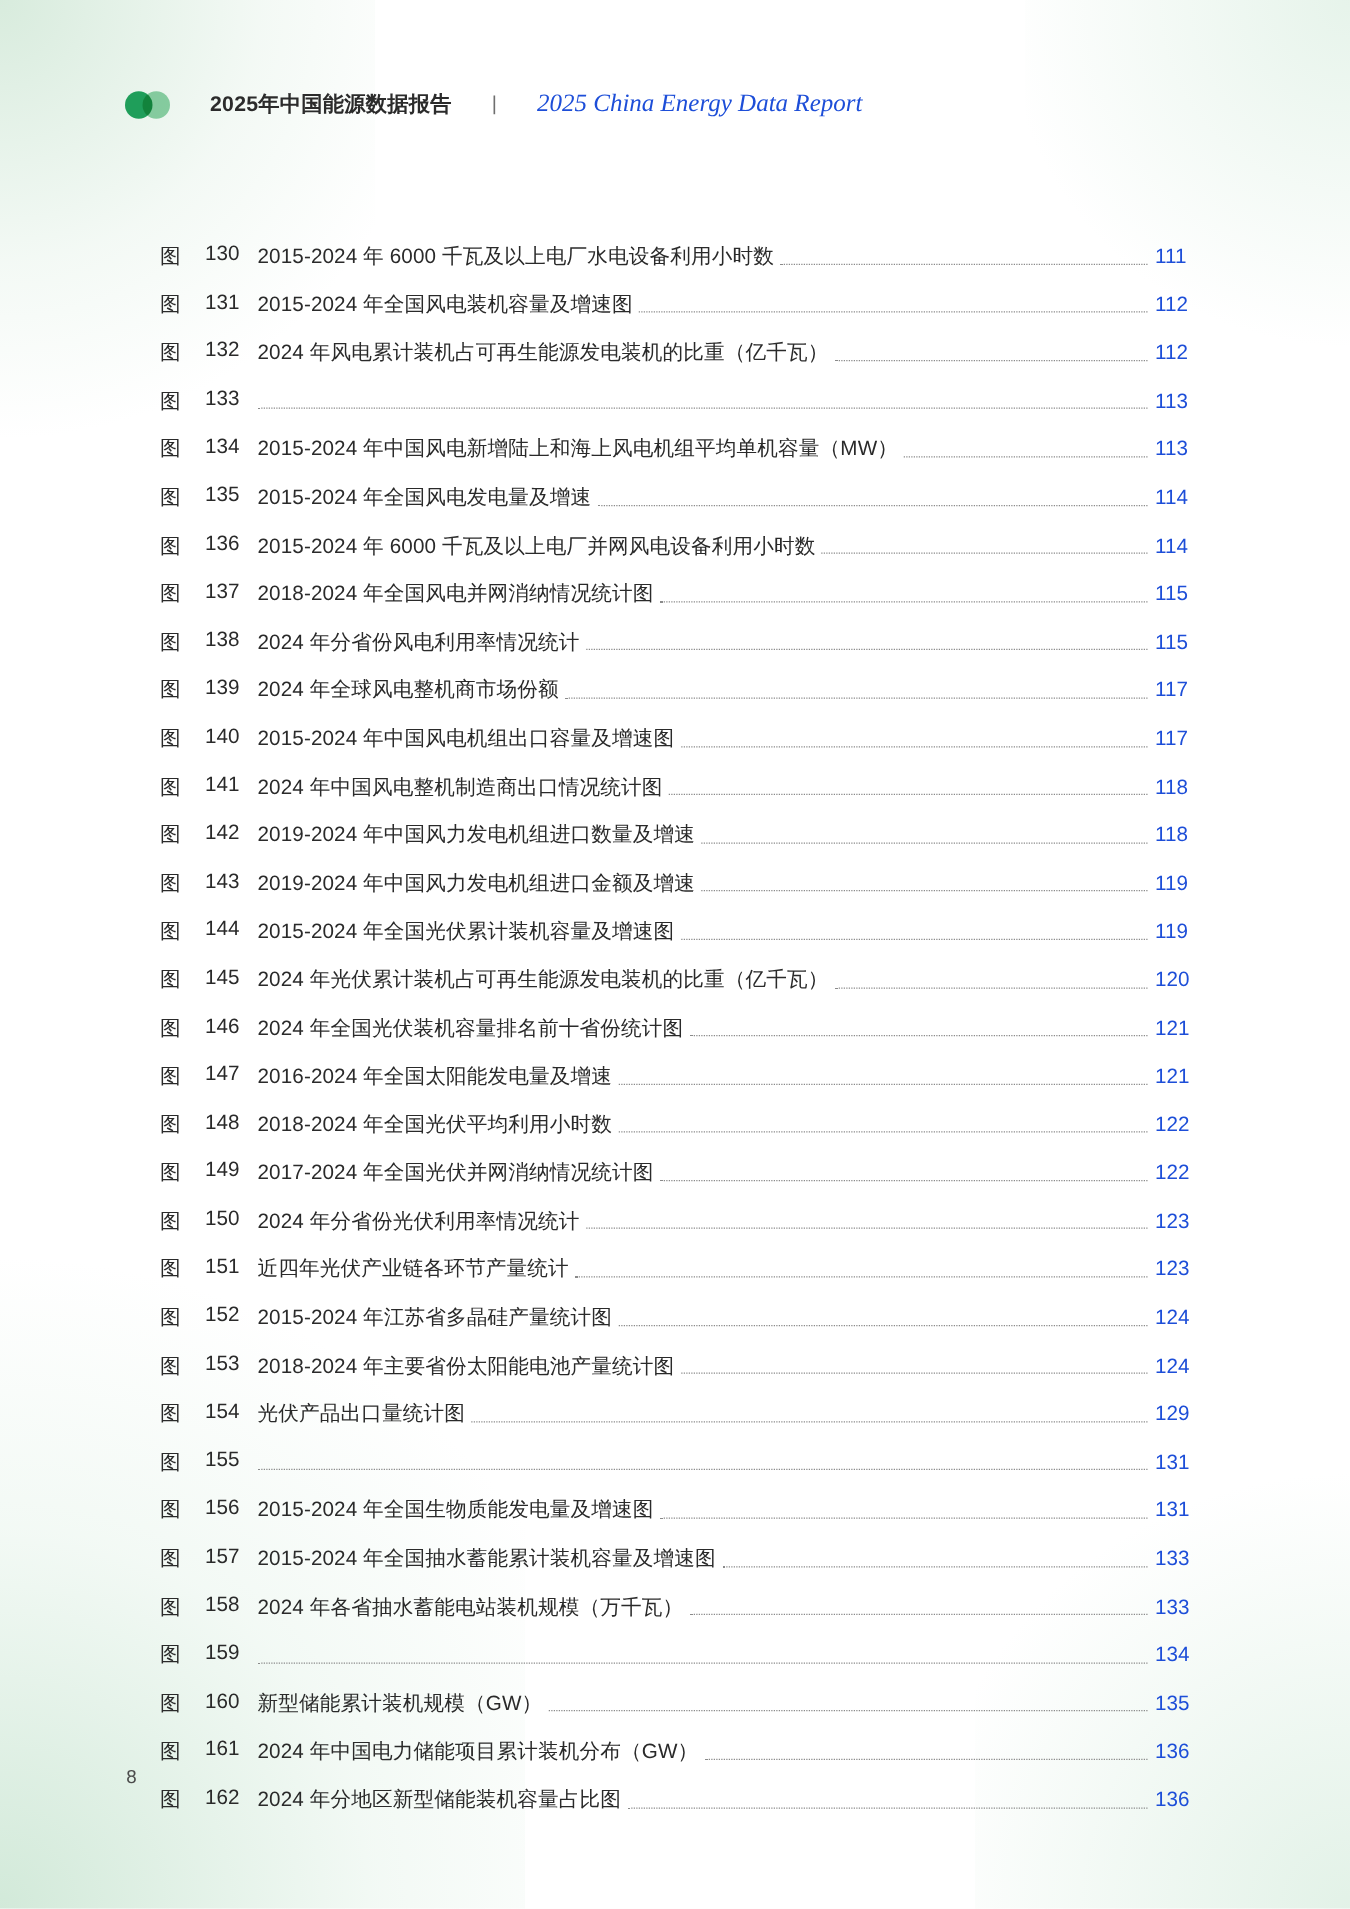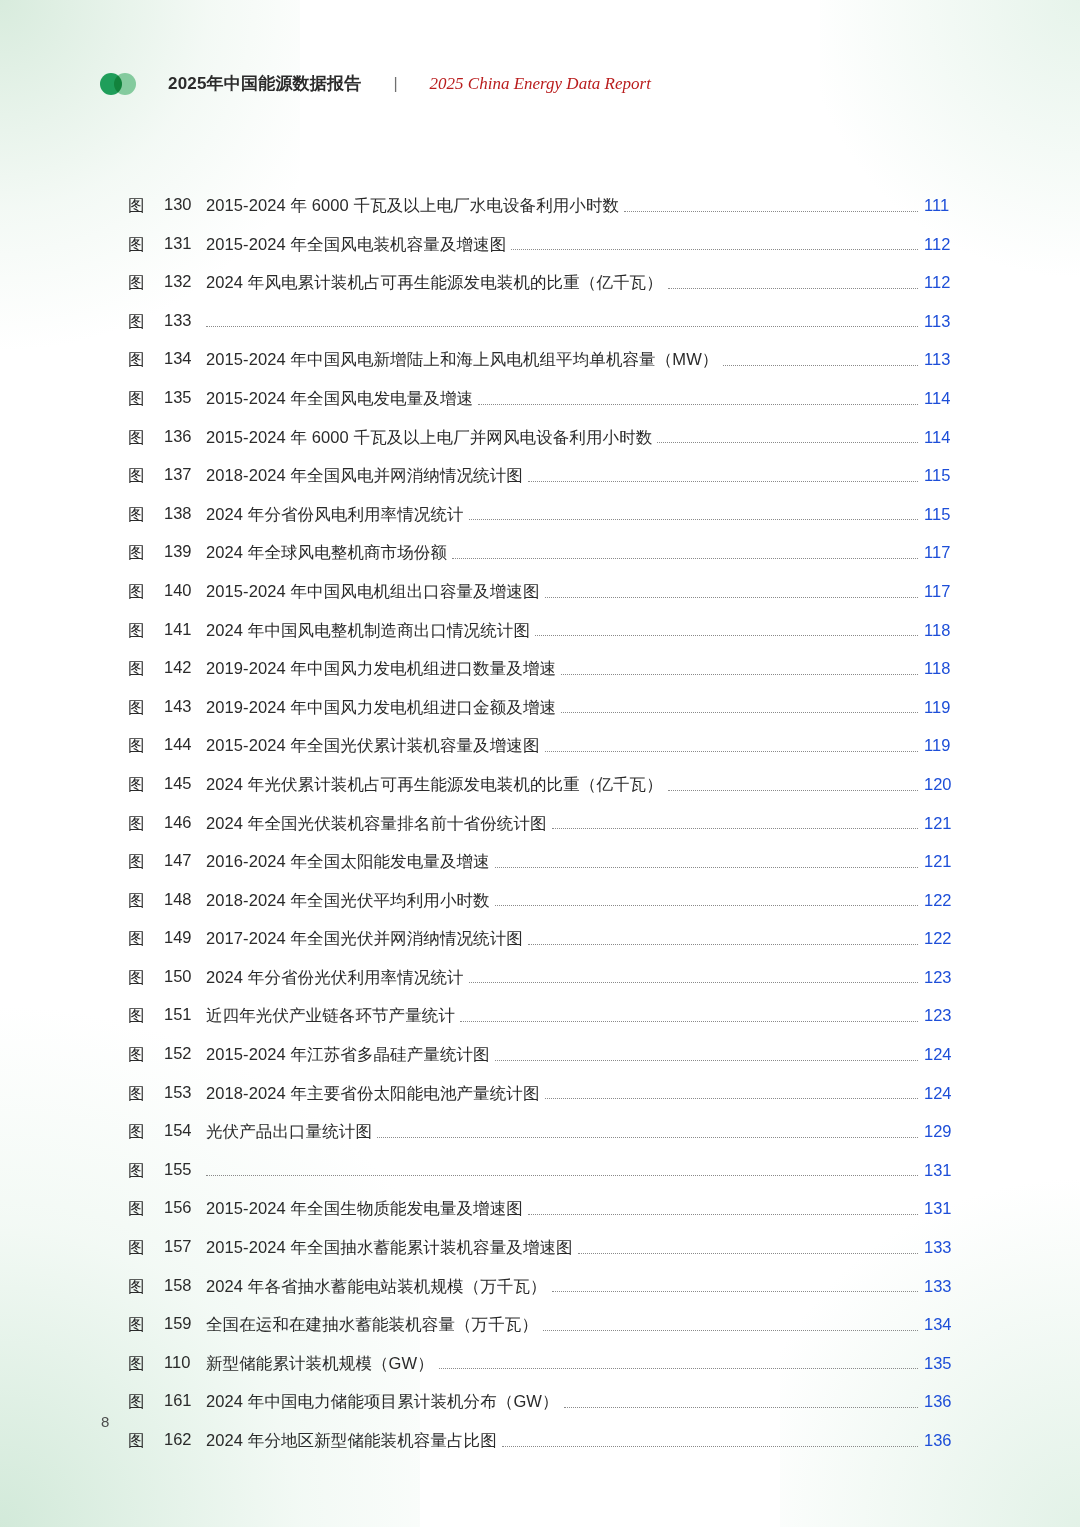--- a/index.html
+++ b/index.html
@@ -77,22 +77,22 @@
     white-space: nowrap;
   }
   .header-sep {
     color: #6f6f6f;
     font-size: 16px;
     margin: 0 6px;
   }
   .header-title-en {
     font-family: "Liberation Serif", "DejaVu Serif", serif;
     font-style: italic;
-    font-size: 17px;
-    color: #b91c1c;
+    font-size: 20px;
+    color: #1d4ed8;
     font-weight: normal;
   }
 
   
   .toc {
     position: absolute;
     left: 128px;
     top: 178px;
     width: 830px;
   }
@@ -429,28 +429,27 @@
         </span>
         <span class="toc-text">2024 年各省抽水蓄能电站装机规模（万千瓦）</span>
         <span class="toc-dots"></span>
         <span class="toc-page">133</span>
       </div>
       <div class="toc-row">
         <span class="toc-label">
           <span class="fig-word">图</span>
           <span class="fig-num">159</span>
         </span>
-        <span class="toc-text">全国在运和在建抽水蓄能装机容量（万千瓦）</span>
         <span class="toc-dots"></span>
         <span class="toc-page">134</span>
       </div>
       <div class="toc-row">
         <span class="toc-label">
           <span class="fig-word">图</span>
-          <span class="fig-num">110</span>
+          <span class="fig-num">160</span>
         </span>
         <span class="toc-text">新型储能累计装机规模（GW）</span>
         <span class="toc-dots"></span>
         <span class="toc-page">135</span>
       </div>
       <div class="toc-row">
         <span class="toc-label">
           <span class="fig-word">图</span>
           <span class="fig-num">161</span>
         </span>

